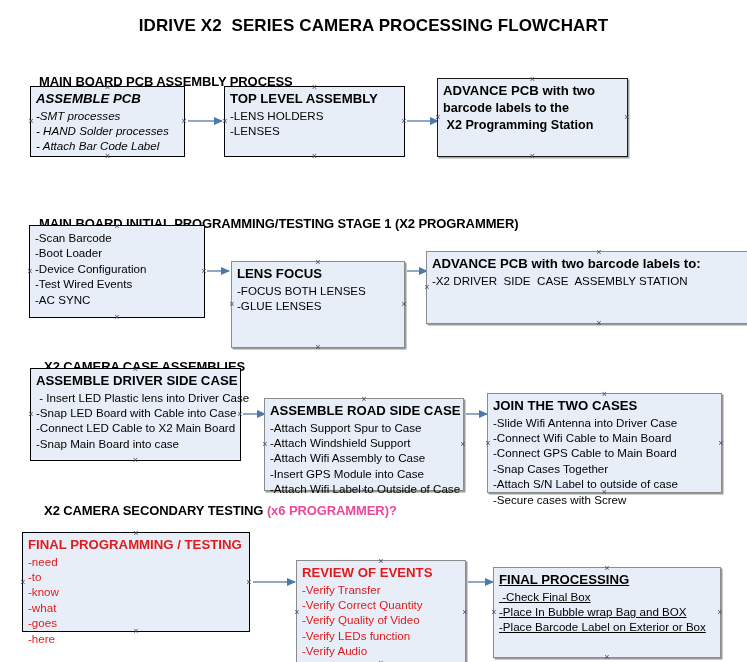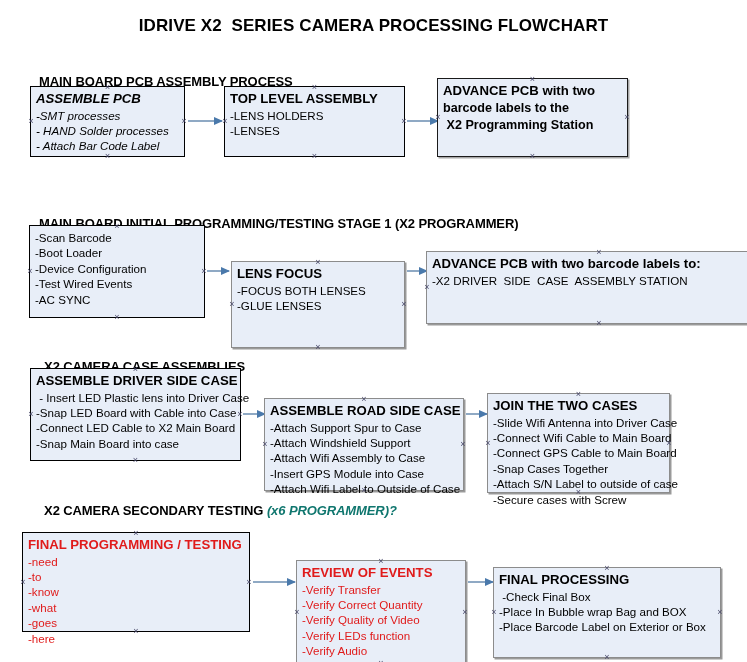--- a/index.html
+++ b/index.html
@@ -36,22 +36,21 @@
 
   
   .section-heading {
     position: absolute;
     font-weight: bold;
     font-size: 13px;
     white-space: pre;
     letter-spacing: -0.1px;
   }
   .section-heading .red {
-    color: #0f766e;
-    font-style: italic;
+    color: #ec4899;
   }
 
   
   .node {
     position: absolute;
     box-sizing: border-box;
     background: #e8eef8;
     border: 1.4px solid #000000;
     padding: 4px 5px 3px 5px;
     overflow: visible;
@@ -244,21 +243,21 @@
     <div class="node-line">-Insert GPS Module into Case</div>
     <div class="node-line">-Attach Wifi Label to Outside of Case</div>
     <span class="cp" style="left:50%; top:0;"></span>
     <span class="cp" style="left:50%; top:100%;"></span>
     <span class="cp" style="left:0; top:50%;"></span>
     <span class="cp" style="left:100%; top:50%;"></span>
   </div>
 
   <div class="connector" style="left:466px; top:413px; width:21px;"></div>
 
-  <div class="node greytop" style="left:487px; top:363px; width:183px; height:100px;">
+  <div class="node greytop" style="left:487px; top:363px; width:235px; height:100px;">
     <div class="node-title">JOIN THE TWO CASES</div>
     <div class="node-line">-Slide Wifi Antenna into Driver Case</div>
     <div class="node-line">-Connect Wifi Cable to Main Board</div>
     <div class="node-line">-Connect GPS Cable to Main Board</div>
     <div class="node-line">-Snap Cases Together</div>
     <div class="node-line">-Attach S/N Label to outside of case</div>
     <div class="node-line">-Secure cases with Screw</div>
     <span class="cp" style="left:50%; top:0;"></span>
     <span class="cp" style="left:50%; top:100%;"></span>
     <span class="cp" style="left:0; top:50%;"></span>
@@ -295,21 +294,21 @@
     <div class="node-line">-Verify BOTH Accelerometers</div>
     <div class="overflow-line">-Test of accessory ports?</div>
     <span class="cp" style="left:50%; top:0;"></span>
     <span class="cp" style="left:50%; top:100%;"></span>
     <span class="cp" style="left:0; top:50%;"></span>
     <span class="cp" style="left:100%; top:50%;"></span>
   </div>
 
   <div class="connector" style="left:468px; top:581px; width:25px;"></div>
 
-  <div class="node greytop" style="left:493px; top:537px; width:228px; height:91px;">
+  <div class="node greytop" style="left:493px; top:537px; width:228px; height:91px;text-decoration:underline;">
     <div class="node-title">FINAL PROCESSING</div>
     <div class="node-line"> -Check Final Box</div>
     <div class="node-line">-Place In Bubble wrap Bag and BOX</div>
     <div class="node-line">-Place Barcode Label on Exterior or Box</div>
     <span class="cp" style="left:50%; top:0;"></span>
     <span class="cp" style="left:50%; top:100%;"></span>
     <span class="cp" style="left:0; top:50%;"></span>
     <span class="cp" style="left:100%; top:50%;"></span>
   </div>
 

